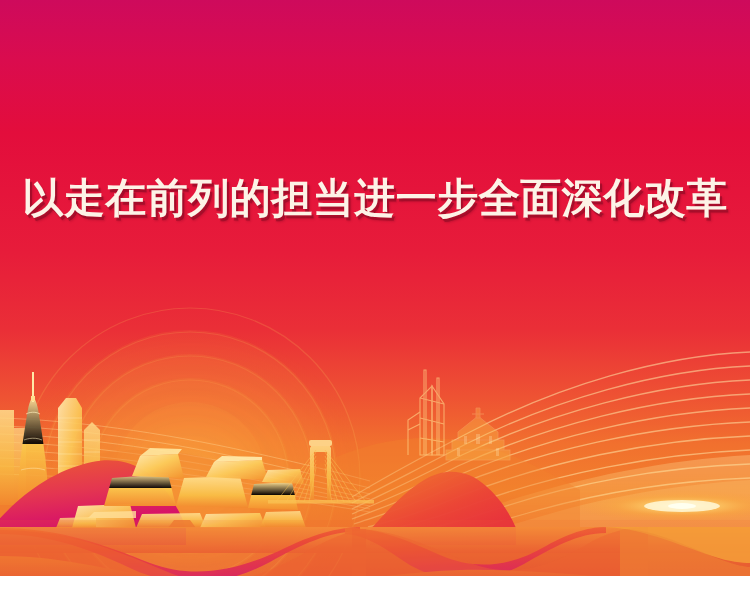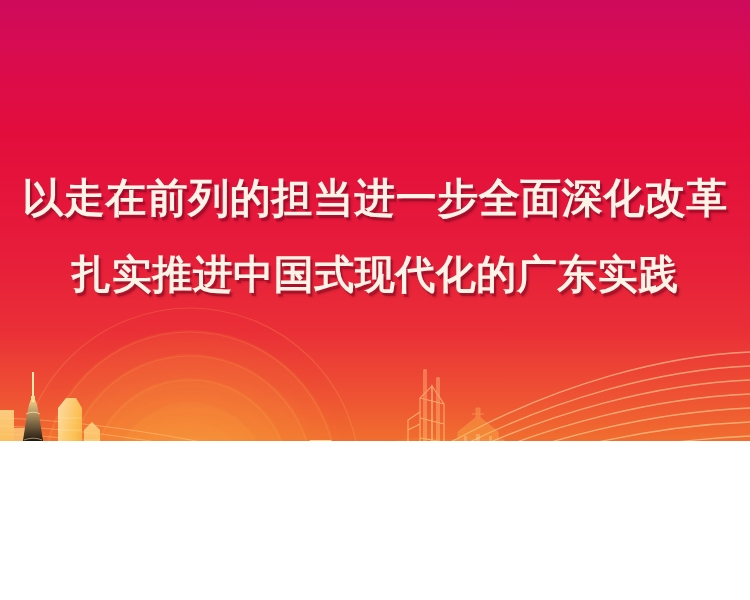--- a/index.html
+++ b/index.html
@@ -7,21 +7,21 @@
     margin: 0;
     padding: 0;
     background: #ffffff;
   }
   body {
     font-family: "Liberation Sans", "DejaVu Sans", sans-serif;
   }
   #banner {
     position: relative;
     width: 750px;
-    height: 441px;
+    height: 576px;
     overflow: hidden;
     background: #E01A4A;
   }
   #bg-svg {
     position: absolute;
     left: 0;
     top: 0;
     width: 750px;
     height: 600px;
     display: block;
@@ -355,16 +355,15 @@
                C 560,568 650,586 750,584 L 750,600 L 0,600 Z" fill="url(#waveFront)" opacity="0.95"></path>
 
       <rect x="0" y="578" width="750" height="22" fill="#E5502F"></rect>
 
       <rect x="0" y="520" width="750" height="80" fill="#EE6A30" opacity="0.12"></rect>
     </g>
   </svg>
 
   <div id="headline">
     <span class="head-line line1">以走在前列的担当进一步全面深化改革</span>
-    <span class="head-line line2">扎实推进中国式现代化的广东实践</span>
   </div>
 
 </div>
 
 </body></html>

